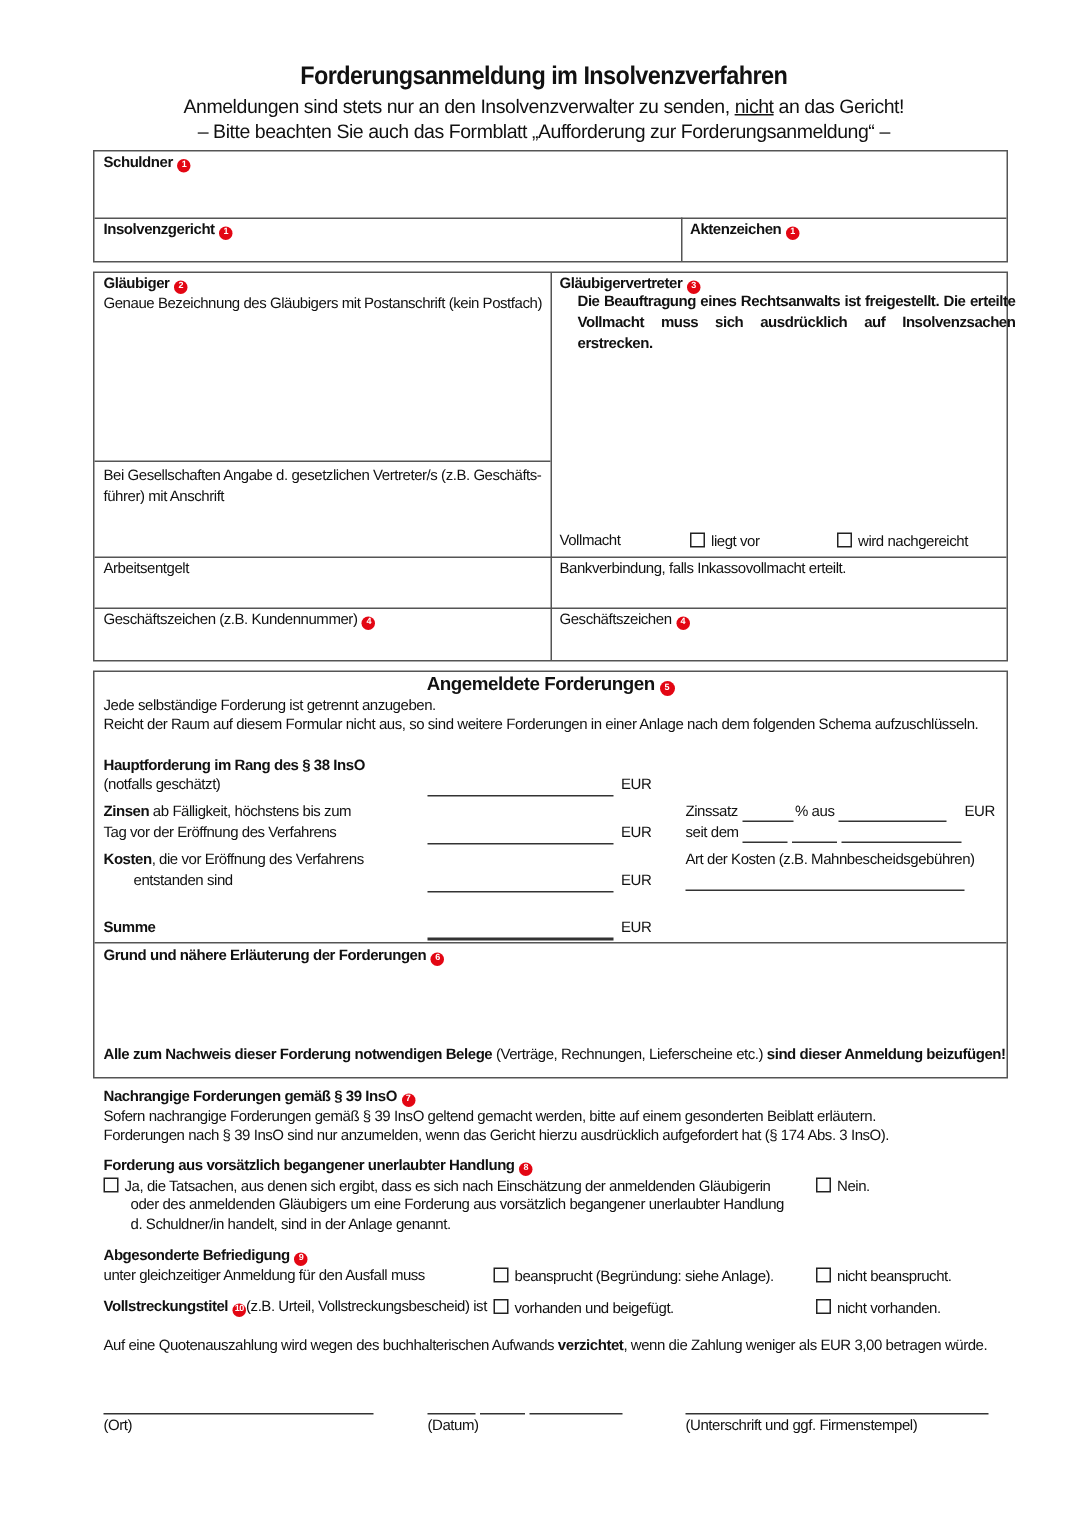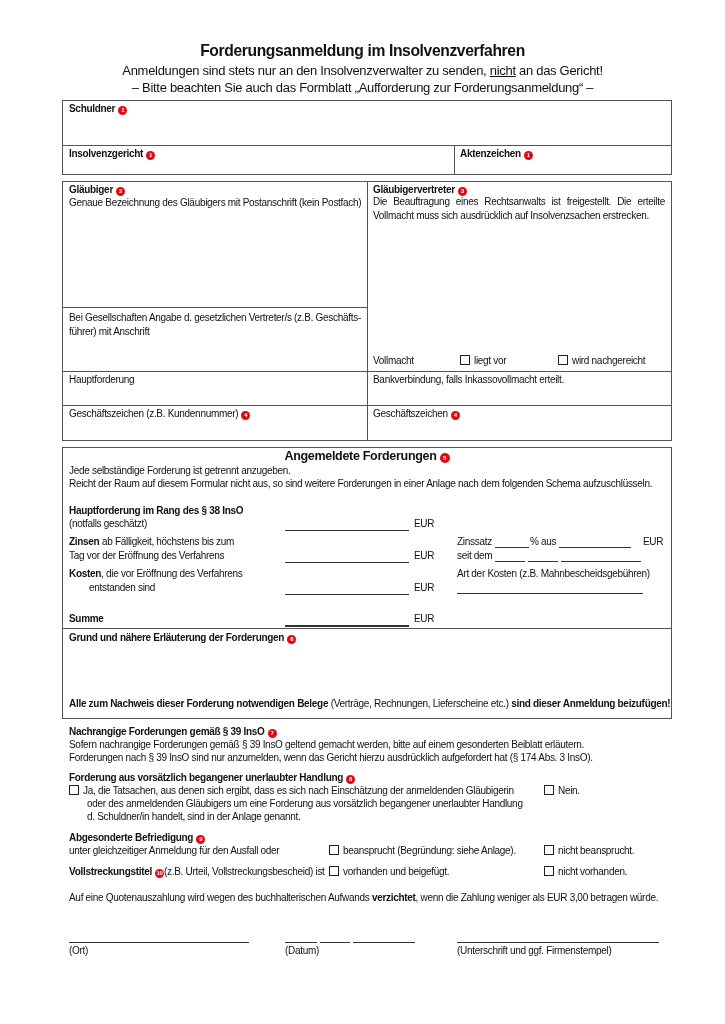--- a/index.html
+++ b/index.html
@@ -42,28 +42,28 @@
   <div class="vl" style="left:304px; top:0; height:258px;"></div>
 
   <div class="lbl b" style="left:6px; top:2px;"><span>Gläubiger</span><span class="num" style="background: rgb(227, 6, 19);">2</span></div>
   <div class="lbl" style="left:6px; top:15px;">Genaue  Bezeichnung des Gläubigers mit Postanschrift (kein Postfach)</div>
   <div class="abs" style="left:0; top:30px; width:303px; height:95px;"></div>
   <div class="hl" style="left:0; top:125px; width:304px;"></div>
   <div class="txt" style="left:6px; top:129px; width:292px;">Bei Gesellschaften Angabe d. gesetzlichen Vertreter/s (z.B. Geschäfts-führer) mit Anschrift</div>
   <div class="abs" style="left:0; top:160px; width:303px; height:29px;"></div>
 
   <div class="lbl b" style="left:310px; top:2px;"><span>Gläubigervertreter</span><span class="num" style="background: rgb(227, 6, 19);">3</span></div>
-  <div class="txt" style="left:310px; top:13px; width:292px; text-align:justify;">Die Beauftragung eines Rechtsanwalts ist freigestellt. Die erteilte Vollmacht muss sich ausdrücklich auf Insolvenzsachen erstrecken.</div>
+  <div class="txt" style="left:322px; top:13px; width:292px; text-align:justify;font-weight:bold;">Die Beauftragung eines Rechtsanwalts ist freigestellt. Die erteilte Vollmacht muss sich ausdrücklich auf Insolvenzsachen erstrecken.</div>
   <div class="abs" style="left:305px; top:44px; width:303px; height:125px;"></div>
   <div class="lbl" style="left:310px; top:173px;">Vollmacht</div>
   <div class="lbl" style="left:397px; top:173px;"><span class="cb"></span><span>liegt vor</span></div>
   <div class="lbl" style="left:483px; top:173px;padding-left:12px;"><span class="cb"></span><span>wird nachgereicht</span></div>
 
   <div class="hl" style="left:0; top:189px; width:608px;"></div>
-  <div class="lbl" style="left:6px; top:192px;">Hauptforderung</div>
+  <div class="lbl" style="left:6px; top:192px;">Arbeitsentgelt</div>
   <div class="lbl" style="left:310px; top:192px;">Bankverbindung, falls Inkassovollmacht erteilt.</div>
   <div class="abs" style="left:0; top:204px; width:303px; height:19px;"></div>
   <div class="abs" style="left:305px; top:204px; width:303px; height:19px;"></div>
 
   <div class="hl" style="left:0; top:223px; width:608px;"></div>
   <div class="lbl" style="left:6px; top:226px;"><span>Geschäftszeichen (z.B. Kundennummer)</span><span class="num" style="background: rgb(227, 6, 19);">4</span></div>
   <div class="lbl" style="left:310px; top:226px;"><span>Geschäftszeichen</span><span class="num" style="background: rgb(227, 6, 19);">4</span></div>
   <div class="abs" style="left:0; top:238px; width:303px; height:20px;"></div>
   <div class="abs" style="left:305px; top:238px; width:303px; height:20px;"></div>
 </div>
@@ -114,21 +114,21 @@
 <div class="lbl" style="left:69px; top:739px;">Sofern nachrangige Forderungen gemäß § 39 InsO geltend gemacht werden, bitte auf einem gesonderten Beiblatt erläutern.</div>
 <div class="lbl" style="left:69px; top:752px;">Forderungen nach § 39 InsO sind nur anzumelden, wenn das Gericht hierzu ausdrücklich aufgefordert hat (§ 174 Abs. 3 InsO).</div>
 
 <div class="lbl b" style="left:69px; top:772px;"><span>Forderung aus vorsätzlich begangener unerlaubter Handlung</span><span class="num" style="background: rgb(227, 6, 19);">8</span></div>
 <div class="lbl" style="left:69px; top:785px;"><span class="cb"></span><span>Ja, die Tatsachen, aus denen sich ergibt, dass es sich nach Einschätzung der anmeldenden Gläubigerin</span></div>
 <div class="lbl" style="left:87px; top:798px;">oder des anmeldenden Gläubigers um eine Forderung aus vorsätzlich begangener unerlaubter Handlung</div>
 <div class="lbl" style="left:87px; top:811px;">d. Schuldner/in handelt, sind in der Anlage genannt.</div>
 <div class="lbl" style="left:544px; top:785px;"><span class="cb"></span><span>Nein.</span></div>
 
 <div class="lbl b" style="left:69px; top:832px;"><span>Abgesonderte Befriedigung</span><span class="num" style="background: rgb(227, 6, 19);">9</span></div>
-<div class="lbl" style="left:69px; top:845px;">unter gleichzeitiger Anmeldung für den Ausfall oder</div>
+<div class="lbl" style="left:69px; top:845px;">unter gleichzeitiger Anmeldung für den Ausfall muss</div>
 <div class="lbl" style="left:329px; top:845px;"><span class="cb"></span><span>beansprucht (Begründung: siehe Anlage).</span></div>
 <div class="lbl" style="left:544px; top:845px;"><span class="cb"></span><span>nicht beansprucht.</span></div>
 
 <div class="lbl" style="left:69px; top:866px;"><b>Vollstreckungstitel</b><span class="num" style="background: rgb(227, 6, 19);">10</span><span>(z.B. Urteil, Vollstreckungsbescheid) ist</span></div>
 <div class="lbl" style="left:329px; top:866px;"><span class="cb"></span><span>vorhanden und beigefügt.</span></div>
 <div class="lbl" style="left:544px; top:866px;"><span class="cb"></span><span>nicht vorhanden.</span></div>
 
 <div class="lbl" style="left:69px; top:892px;"><span>Auf eine Quotenauszahlung wird wegen des buchhalterischen Aufwands </span><b>verzichtet</b><span>, wenn die Zahlung weniger als EUR 3,00 betragen würde.</span></div>
 
 <div class="line" style="left:69px; top:942px; width:180px;"></div>

